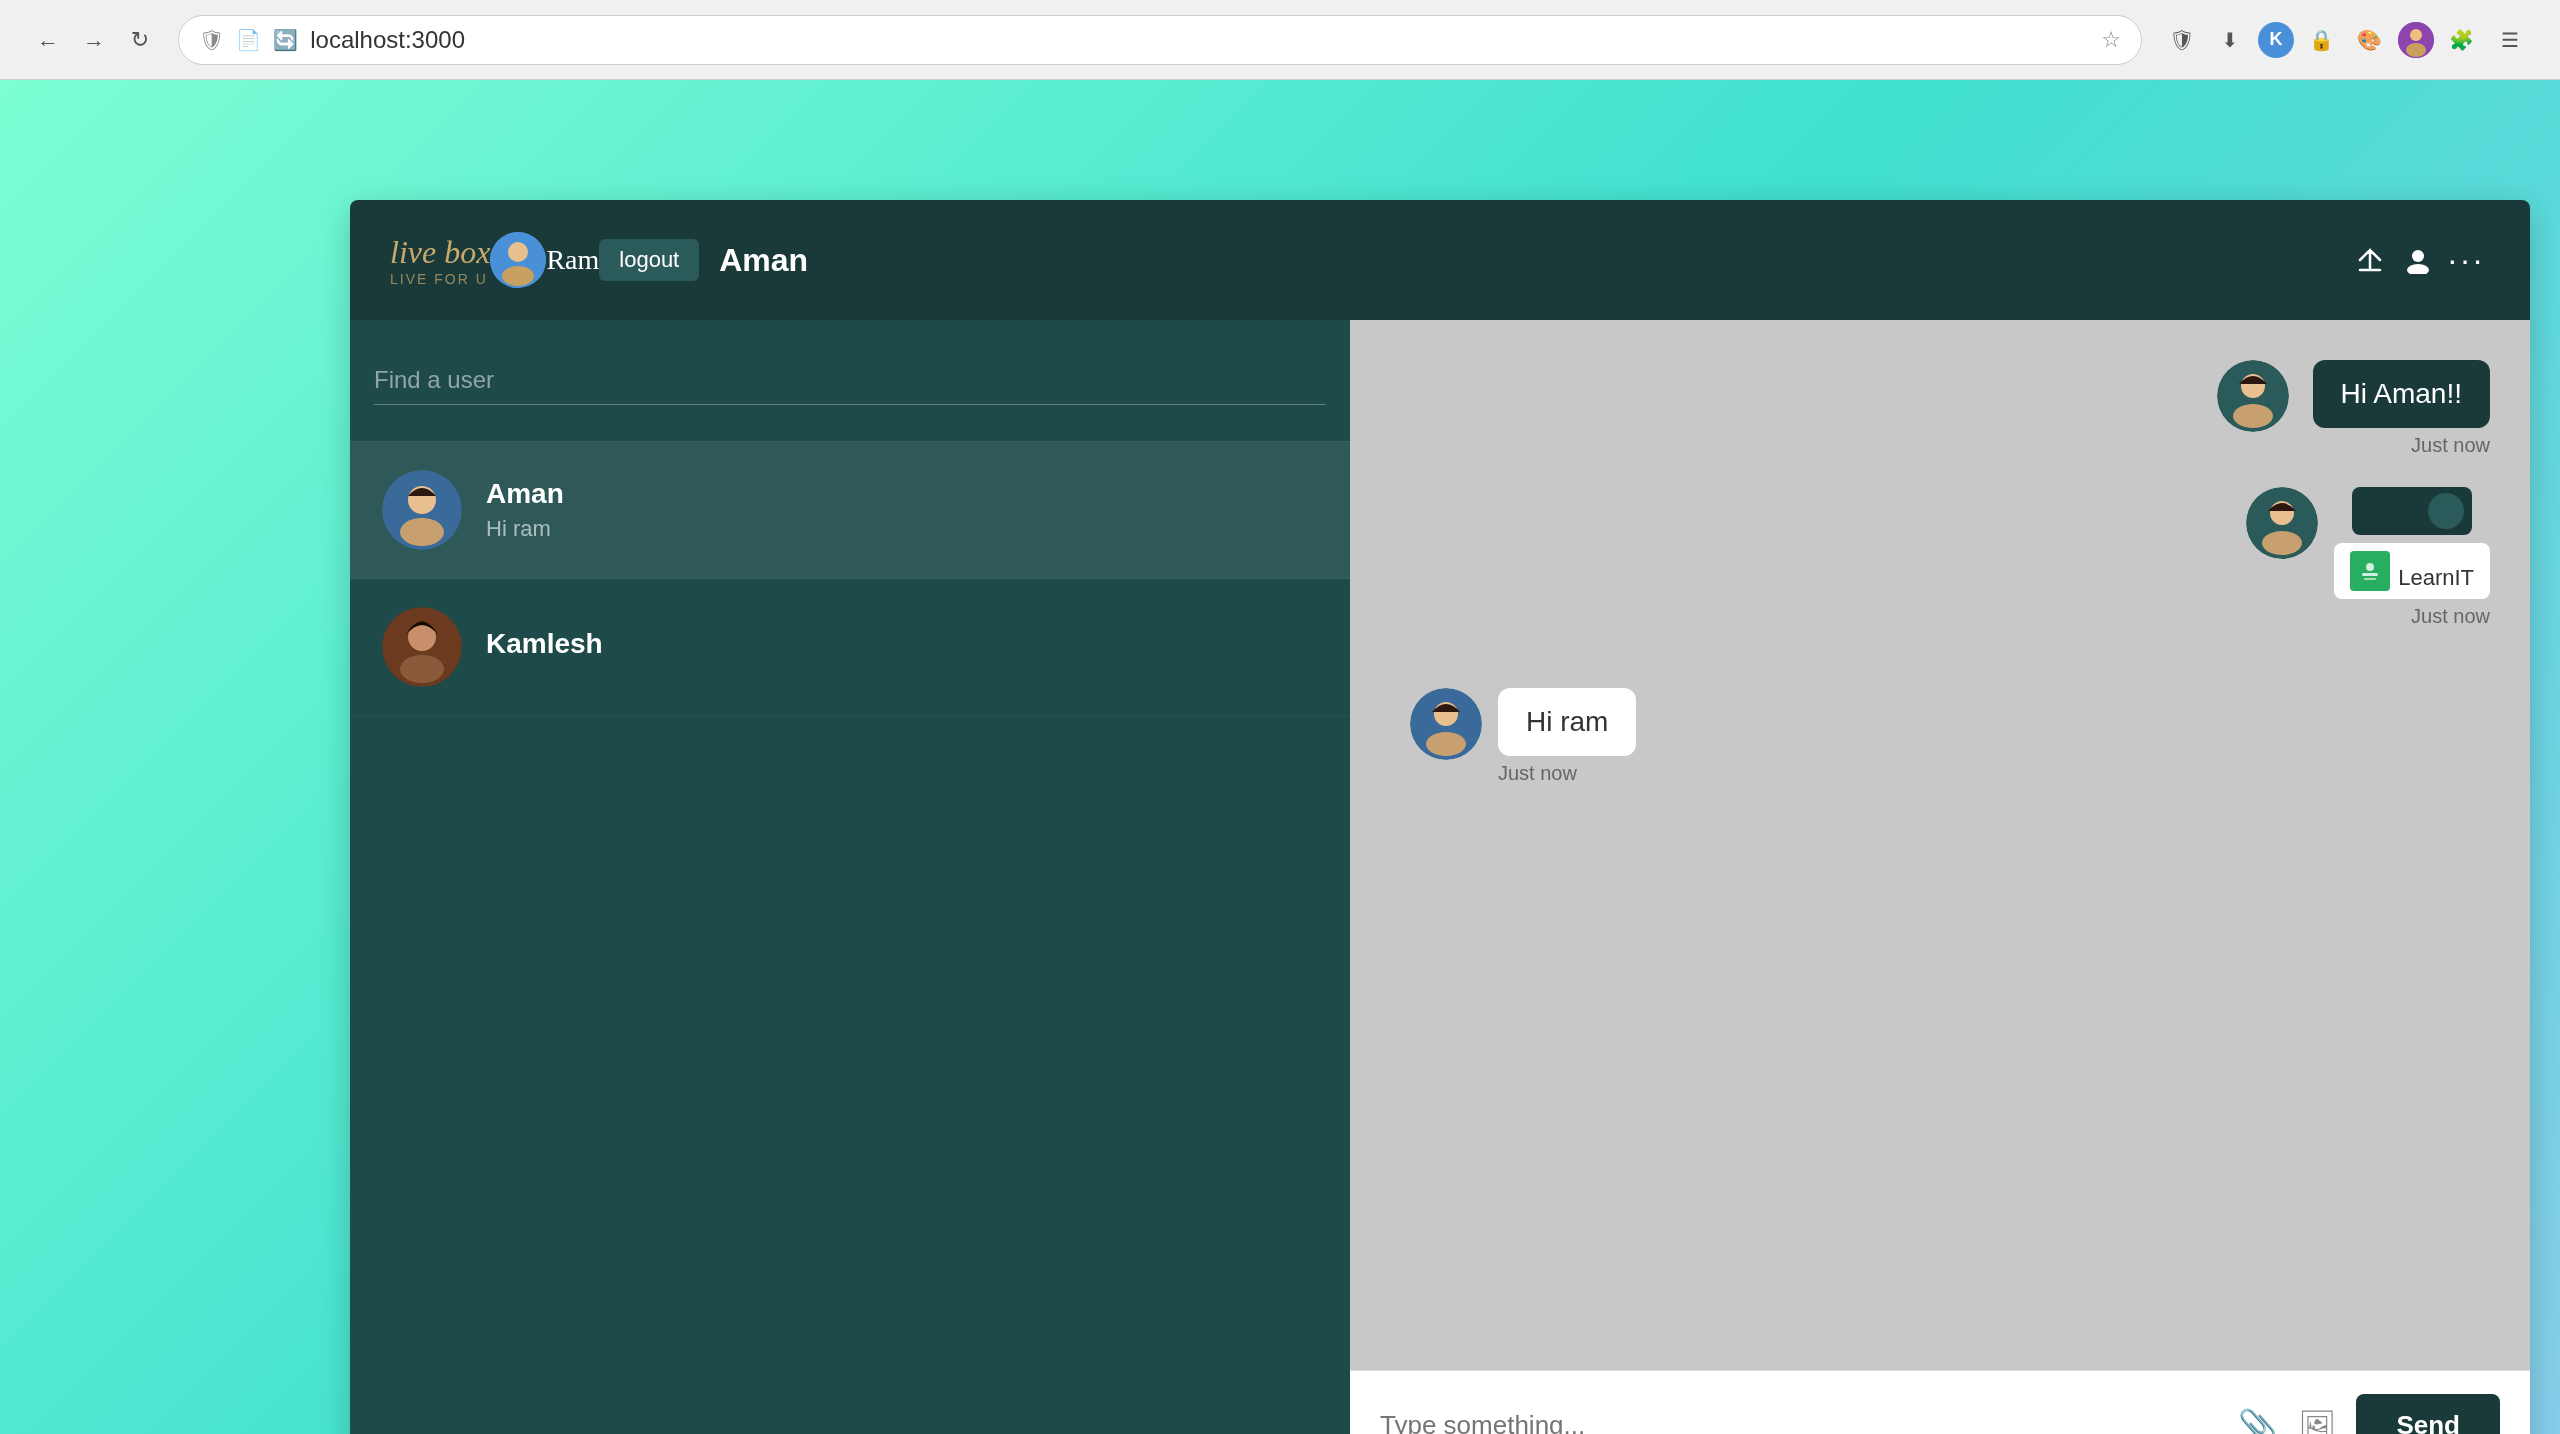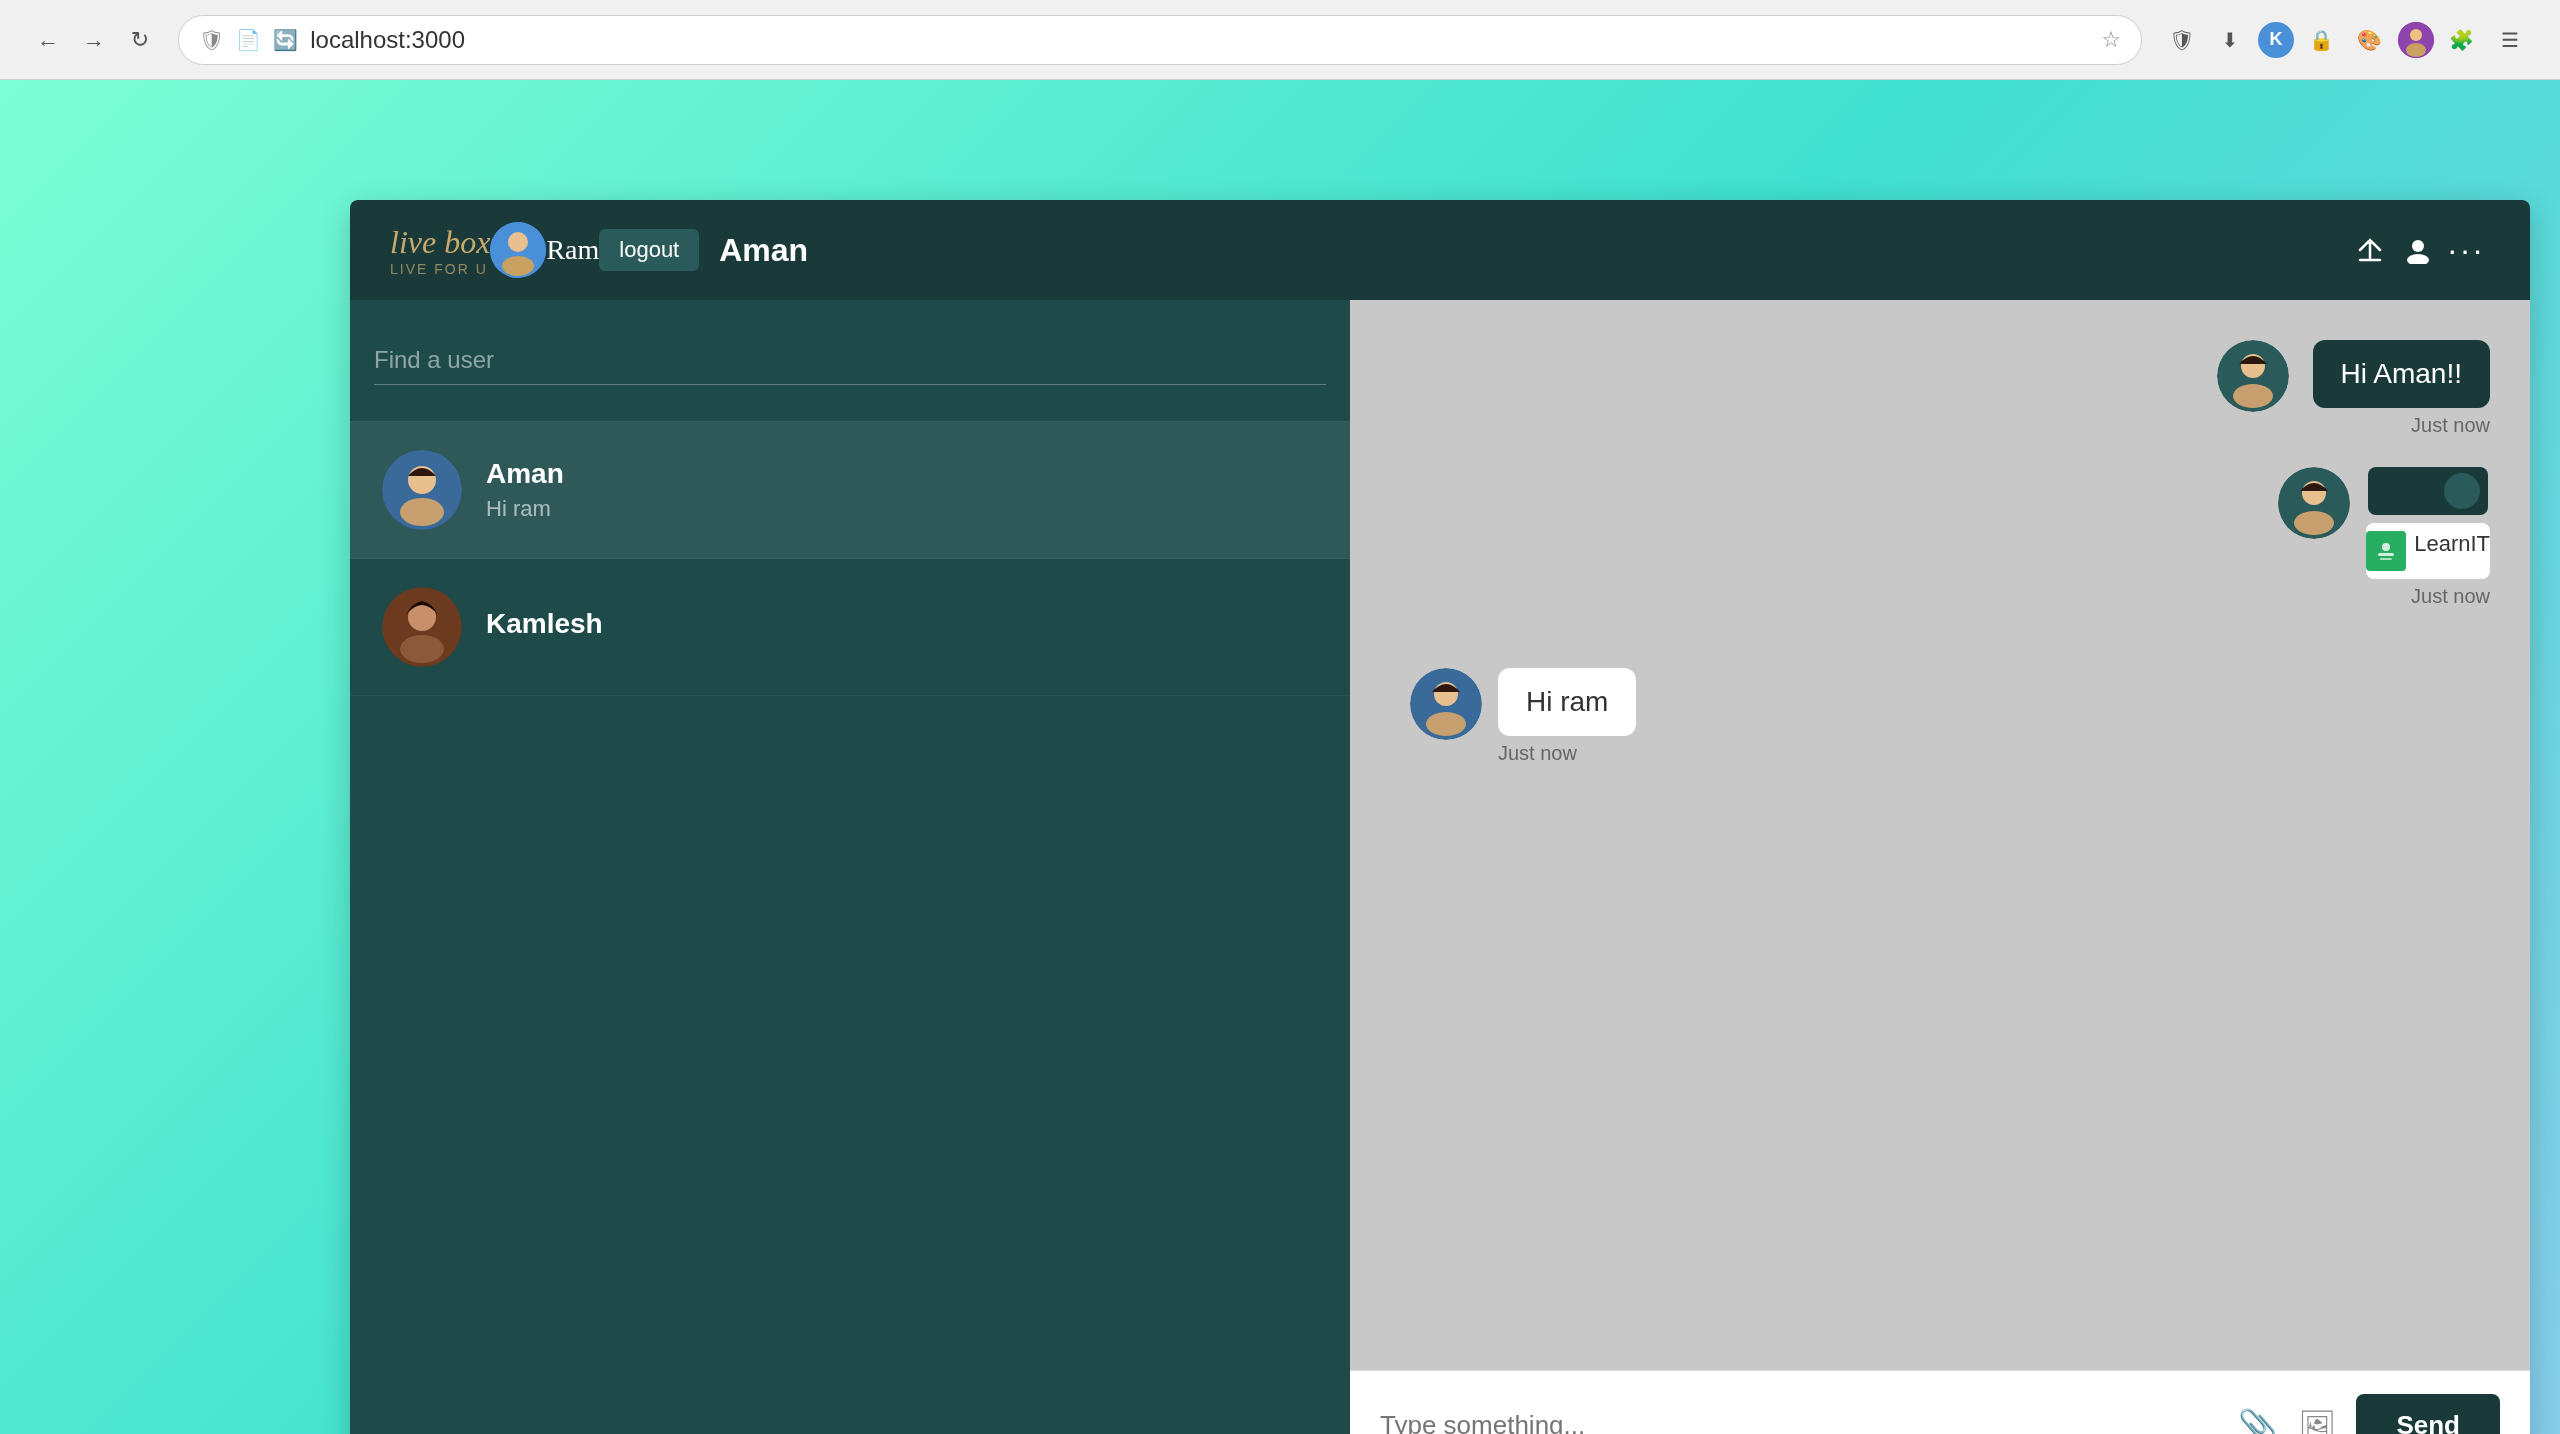--- a/index.html
+++ b/index.html
@@ -126,21 +126,21 @@
       height: 1280px;
       border-radius: 8px;
       overflow: hidden;
       box-shadow: 0 8px 32px rgba(0,0,0,0.2);
       display: flex;
       flex-direction: column;
     }
 
     
     .app-header {
-      height: 100px;
+      height: 120px;
       background: #1a3a3a;
       display: flex;
       align-items: center;
       padding: 16px 40px;
       flex-shrink: 0;
     }
 
     .logo-text {
       font-family: cursive;
       color: #c8a96e;
@@ -540,21 +540,21 @@
         </div>
 
         <div class="message-row outgoing" style="margin-top: 20px;">
           <div class="message-content">
             <div style="display:flex; flex-direction:column; align-items:center; gap:8px;">
 
               <div style="width:120px; height:48px; background:#1a3a3a; border-radius:8px; display:flex; align-items:center; justify-content:flex-end; padding-right:8px;">
                 <div style="width:36px; height:36px; border-radius:50%; background:#2a5a5a;"></div>
               </div>
 
-              <div style="display:flex; align-items:flex-start; gap:8px; background:white; padding:8px 0; border-radius:8px;">
+              <div style="display:flex; align-items:flex-end; gap:8px; background:white; padding:8px 16px; border-radius:8px;">
                 <div style="width:40px; height:40px; background:#27ae60; border-radius:4px; display:flex; align-items:center; justify-content:center;">
                   <svg width="24" height="24" viewBox="0 0 24 24">
                     <rect width="24" height="24" rx="4" fill="#27ae60"></rect>
                     <circle cx="12" cy="8" r="4" fill="white" opacity="0.8"></circle>
                     <rect x="4" y="14" width="16" height="3" rx="1.5" fill="white" opacity="0.8"></rect>
                     <rect x="6" y="19" width="12" height="2" rx="1" fill="white" opacity="0.6"></rect>
                   </svg>
                 </div>
                 <span style="font-size:22px; color:#333; font-weight:500;">LearnIT</span>
               </div>

